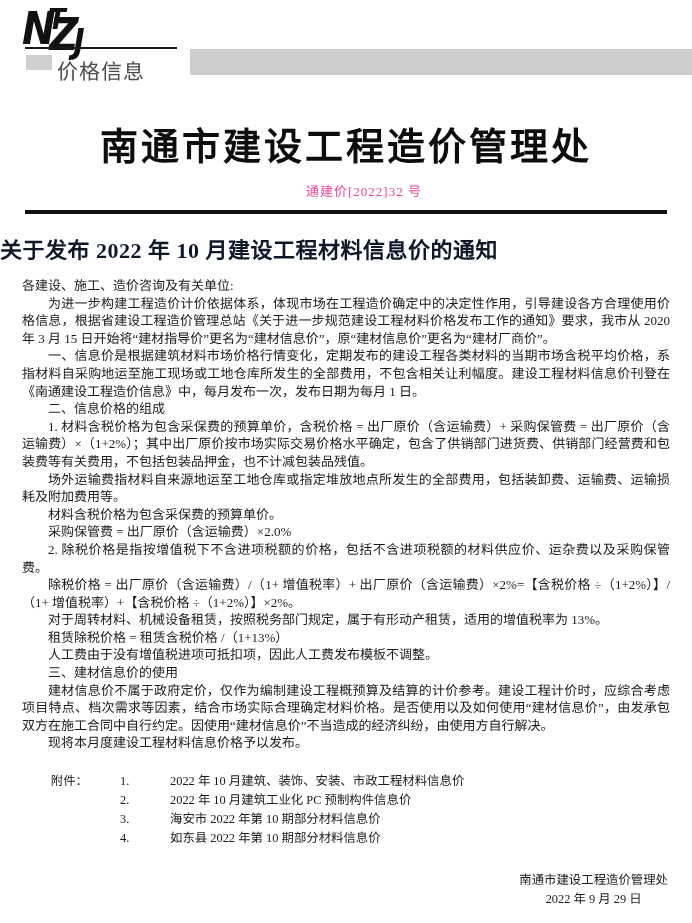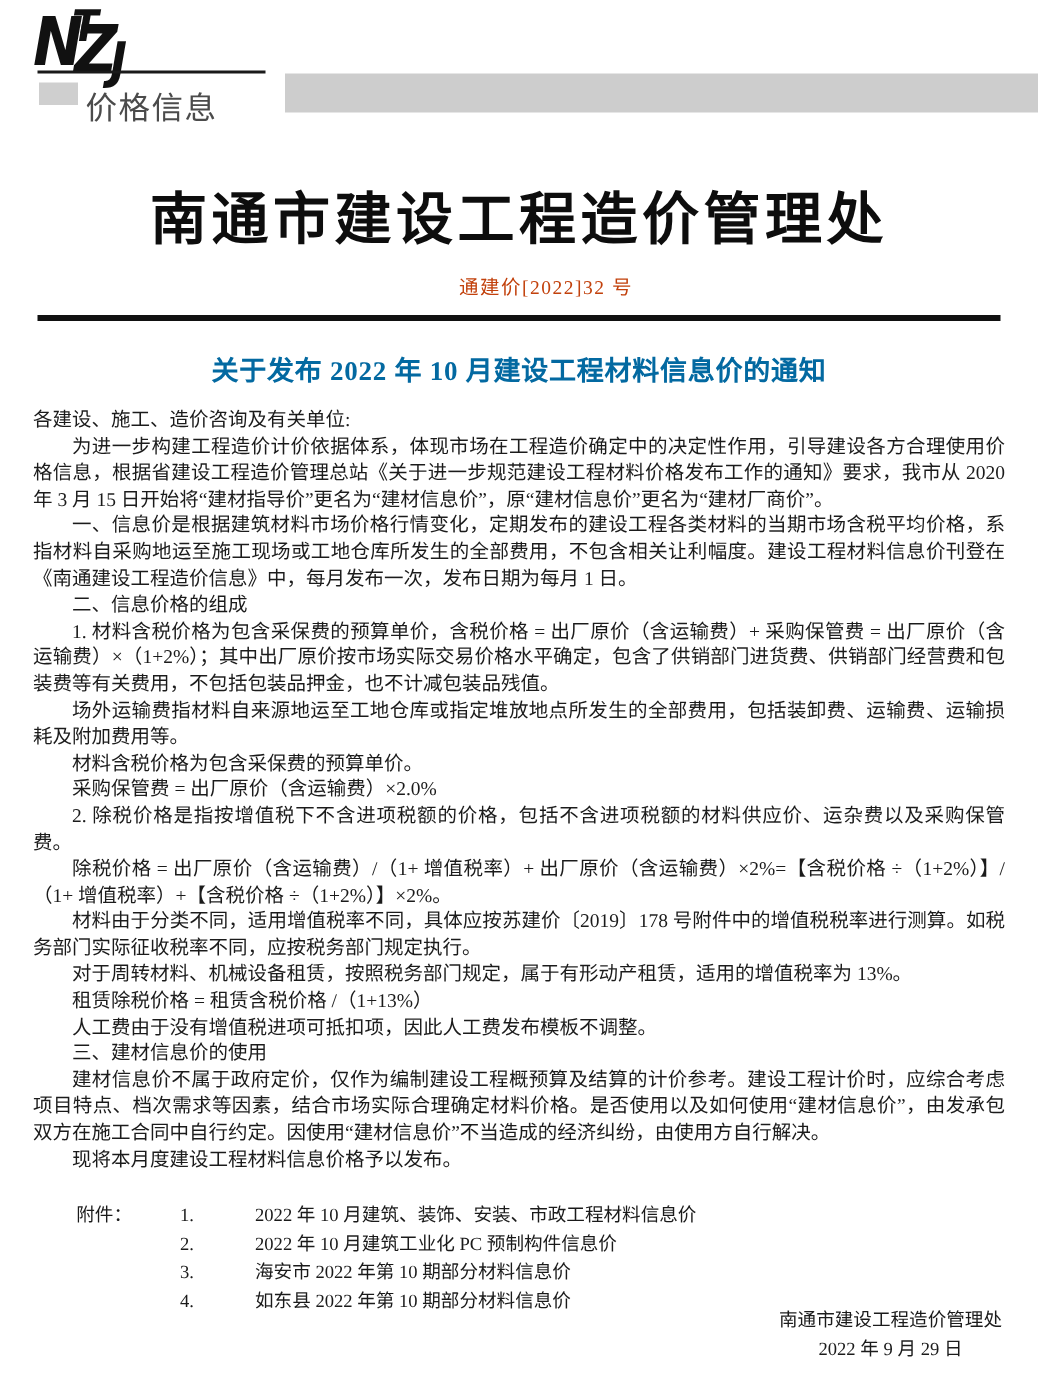--- a/index.html
+++ b/index.html
@@ -111,38 +111,37 @@
     font-weight: bold;
     letter-spacing: 3px;
     line-height: 50px;
     color: #0d0d0d;
     font-family: "Liberation Serif", "DejaVu Serif", serif;
   }
   .doc-number {
     margin-top: 9px;
     font-size: 13px;
     letter-spacing: 1px;
-    color: #c2410c;
+    color: #ec4899;
     padding-left: 36px;
   }
   .thick-rule {
     margin: 10px auto 0 auto;
     width: 642px;
     height: 4px;
     background: #111;
   }
 
   
   .notice-title {
-    text-align: center;
-    font-size: 18px;
+    font-size: 22px;
     font-weight: bold;
     letter-spacing: 0.5px;
     margin-top: 18px;
-    color: #0369a1;
+    color: #0f172a;
   }
 
   
   .body-area {
     margin: 0 auto;
     width: 648px;
     padding-top: 13px;
     font-size: 13px;
     line-height: 17.6px;
     text-align: justify;
@@ -220,21 +219,20 @@
   <div>
       <p class="p-indent">为进一步构建工程造价计价依据体系，体现市场在工程造价确定中的决定性作用，引导建设各方合理使用价格信息，根据省建设工程造价管理总站《关于进一步规范建设工程材料价格发布工作的通知》要求，我市从 2020 年 3 月 15 日开始将“建材指导价”更名为“建材信息价”，原“建材信息价”更名为“建材厂商价”。</p>
       <p class="p-indent">一、信息价是根据建筑材料市场价格行情变化，定期发布的建设工程各类材料的当期市场含税平均价格，系指材料自采购地运至施工现场或工地仓库所发生的全部费用，不包含相关让利幅度。建设工程材料信息价刊登在《南通建设工程造价信息》中，每月发布一次，发布日期为每月 1 日。</p>
       <p class="p-indent">二、信息价格的组成</p>
       <p class="p-indent">1. 材料含税价格为包含采保费的预算单价，含税价格 = 出厂原价（含运输费）+ 采购保管费 = 出厂原价（含运输费）×（1+2%）；其中出厂原价按市场实际交易价格水平确定，包含了供销部门进货费、供销部门经营费和包装费等有关费用，不包括包装品押金，也不计减包装品残值。</p>
       <p class="p-indent">场外运输费指材料自来源地运至工地仓库或指定堆放地点所发生的全部费用，包括装卸费、运输费、运输损耗及附加费用等。</p>
       <p class="p-indent">材料含税价格为包含采保费的预算单价。</p>
       <p class="p-indent">采购保管费 = 出厂原价（含运输费）×2.0%</p>
       <p class="p-indent">2. 除税价格是指按增值税下不含进项税额的价格，包括不含进项税额的材料供应价、运杂费以及采购保管费。</p>
       <p class="p-indent">除税价格 = 出厂原价（含运输费）/（1+ 增值税率）+ 出厂原价（含运输费）×2%=【含税价格 ÷（1+2%）】/（1+ 增值税率）+【含税价格 ÷（1+2%）】×2%。</p>
-      <p class="p-indent">材料由于分类不同，适用增值税率不同，具体应按苏建价〔2019〕178 号附件中的增值税税率进行测算。如税务部门实际征收税率不同，应按税务部门规定执行。</p>
       <p class="p-indent">对于周转材料、机械设备租赁，按照税务部门规定，属于有形动产租赁，适用的增值税率为 13%。</p>
       <p class="p-indent">租赁除税价格 = 租赁含税价格 /（1+13%）</p>
       <p class="p-indent">人工费由于没有增值税进项可抵扣项，因此人工费发布模板不调整。</p>
       <p class="p-indent">三、建材信息价的使用</p>
       <p class="p-indent">建材信息价不属于政府定价，仅作为编制建设工程概预算及结算的计价参考。建设工程计价时，应综合考虑项目特点、档次需求等因素，结合市场实际合理确定材料价格。是否使用以及如何使用“建材信息价”，由发承包双方在施工合同中自行约定。因使用“建材信息价”不当造成的经济纠纷，由使用方自行解决。</p>
       <p class="p-indent">现将本月度建设工程材料信息价格予以发布。</p>
     </div>
 </div>
 
 <div class="attach-block">

